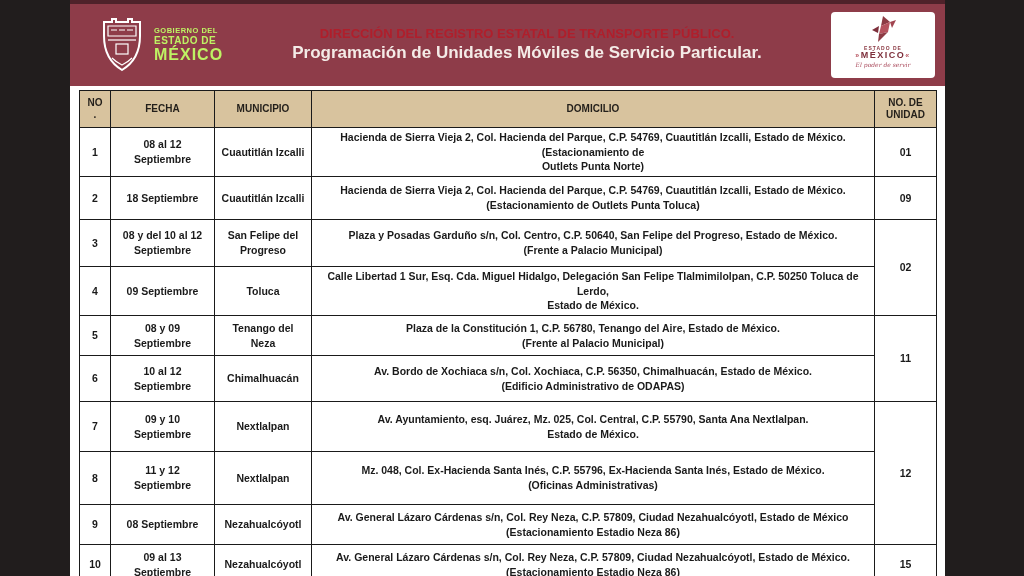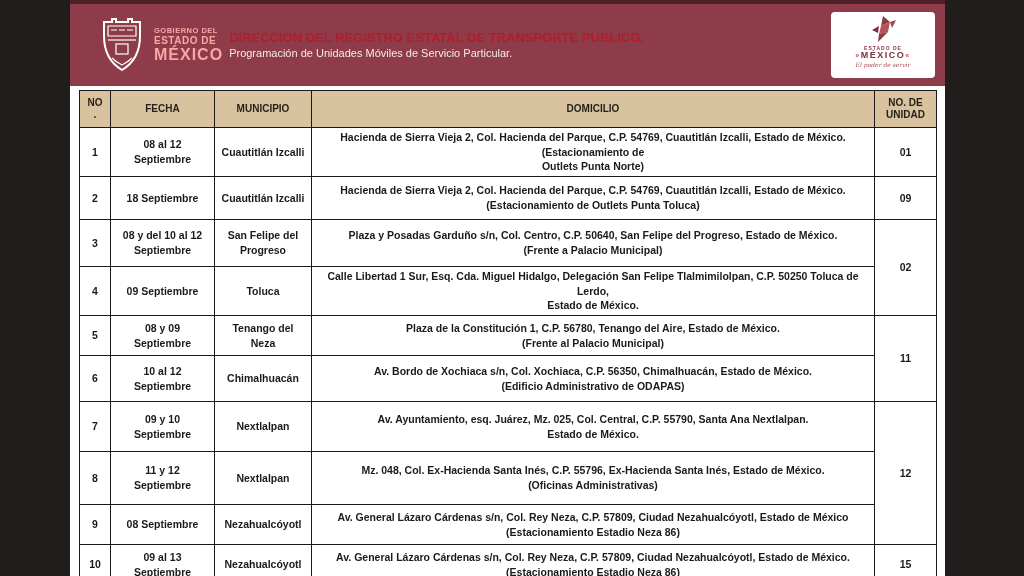--- a/index.html
+++ b/index.html
@@ -14,27 +14,27 @@
     background:#ffffff;
   }
   
   .band{
     position:absolute;left:0;top:0;width:100%;height:86px;
     background:#8e3c49;border-top:4px solid #4f222a;box-sizing:border-box;
     display:flex;align-items:center;
   }
   .logo-left{display:flex;align-items:center;gap:8px;margin-left:28px;flex:0 0 auto;}
   .logo-left .shield{width:48px;height:58px;}
-  .gov-text{color:#fca5a5;line-height:1.1;}
+  .gov-text{color:#bef264;line-height:1.1;}
   .gov-text .l1{font-size:7.5px;font-weight:bold;letter-spacing:.5px;}
   .gov-text .l2{font-size:10px;font-weight:bold;letter-spacing:.5px;}
   .gov-text .l3{font-size:16px;font-weight:bold;letter-spacing:1px;}
-  .band-title{flex:1 1 auto;padding:0 6px;}
+  .band-title{flex:1 1 auto;text-align:center;padding:0 6px;}
   .band-title .t1,.band-title .t2{color:#b01e2b;font-size:13px;font-weight:bold;line-height:1.25;}
-  .band-title .t3,.band-title .t4{color:#f4ebe7;font-size:11px;font-weight:400;line-height:1.3;}
+  .band-title .t3,.band-title .t4{color:#f4ebe7;font-size:17px;font-weight:700;line-height:1.3;}
   .logo-right{
     flex:0 0 auto;width:104px;height:66px;background:#ffffff;border-radius:4px;
     margin-right:10px;display:flex;flex-direction:column;align-items:center;
     justify-content:flex-start;padding-top:2px;box-sizing:border-box;
   }
   .logo-right .bird{width:34px;height:30px;}
   .lr-l1{font-size:5px;color:#8c3a44;font-weight:bold;letter-spacing:1px;margin-top:1px;}
   .lr-l2{font-size:9px;color:#7d2f3b;font-weight:bold;letter-spacing:1.5px;line-height:1;}
   .lr-l2 .deco{color:#b6525e;font-size:7px;}
   .lr-l3{font-size:6px;color:#a9485a;font-style:italic;font-family:"DejaVu Serif", serif;margin-top:1px;}

